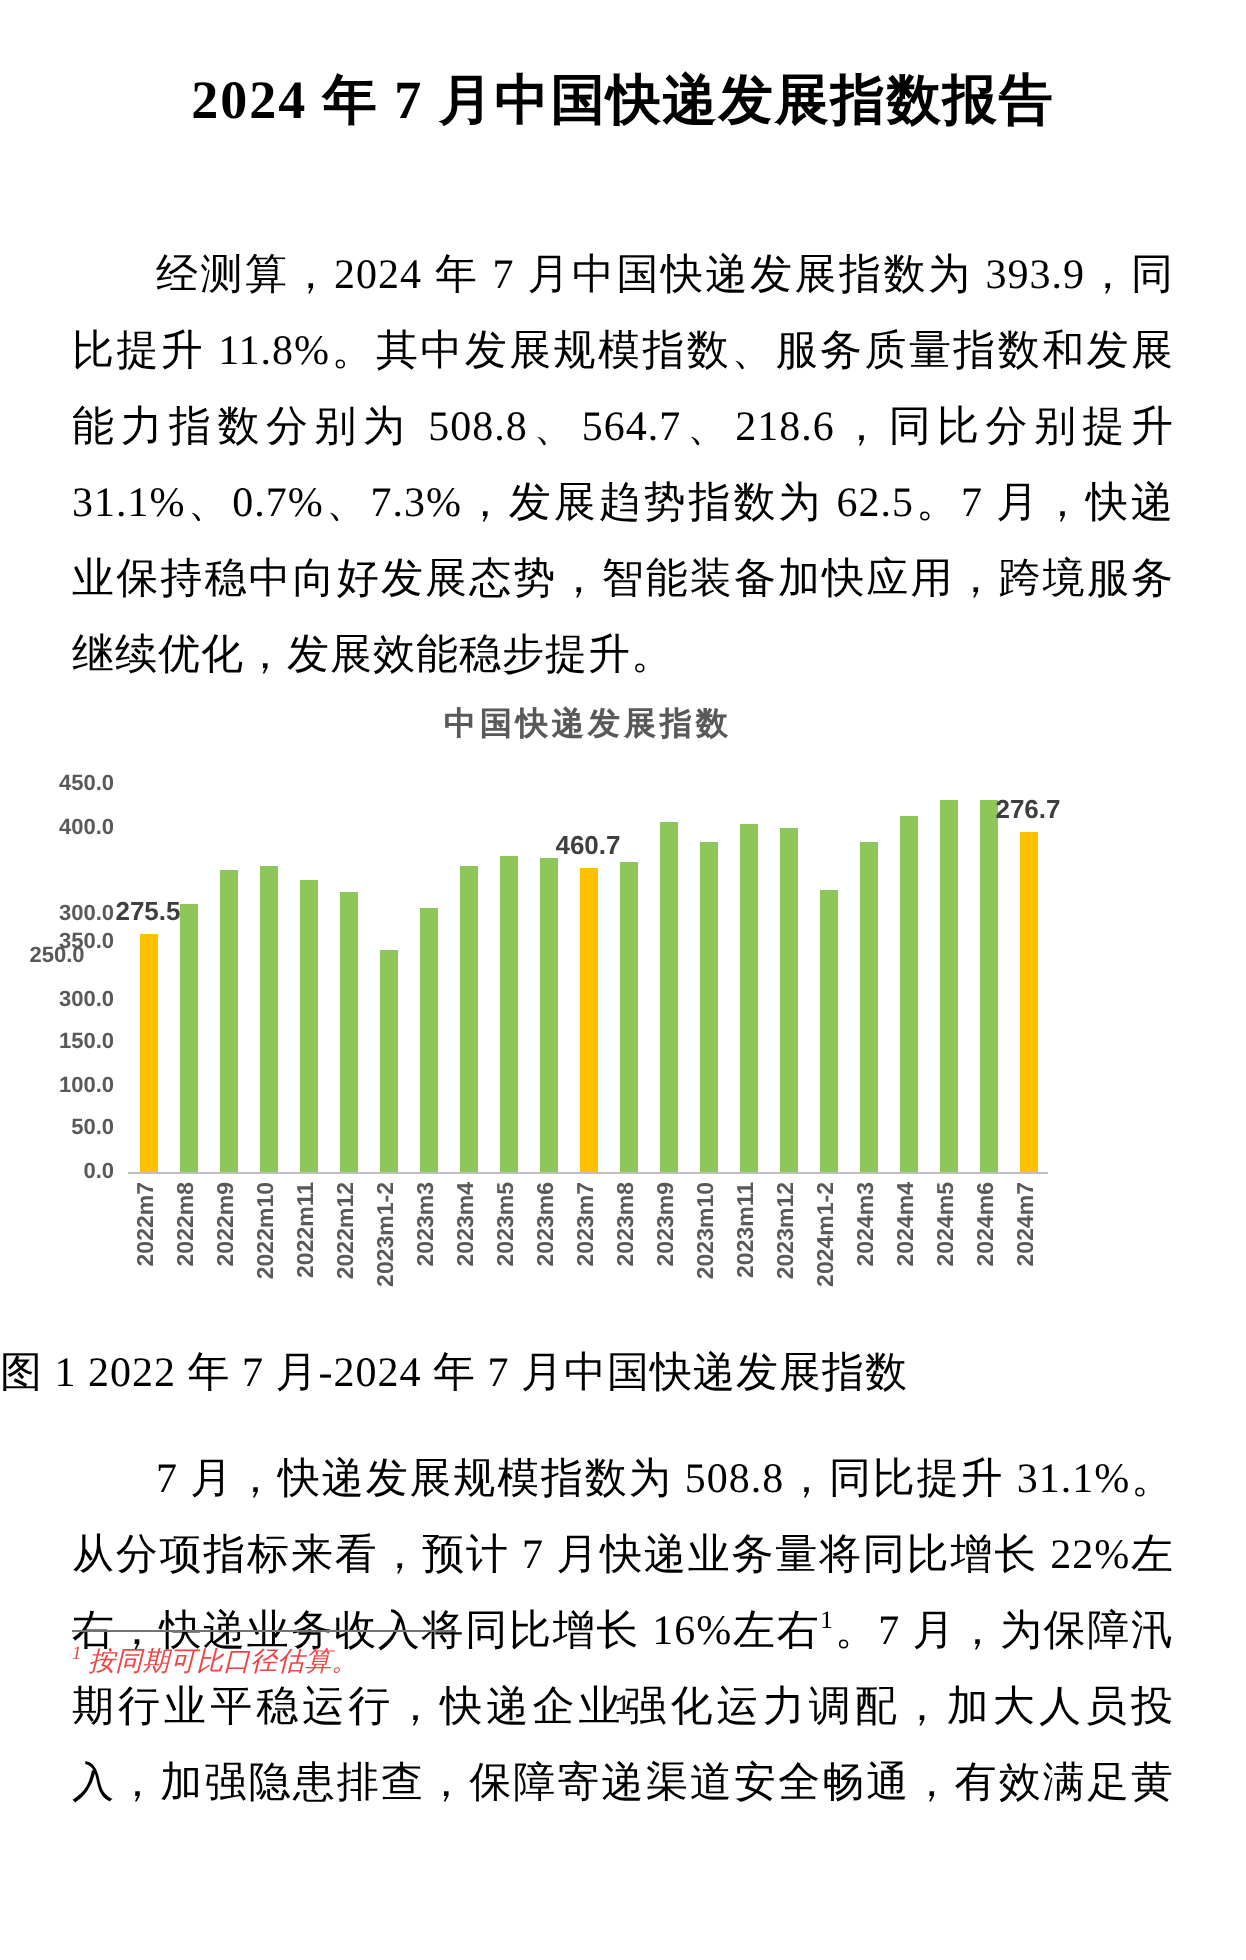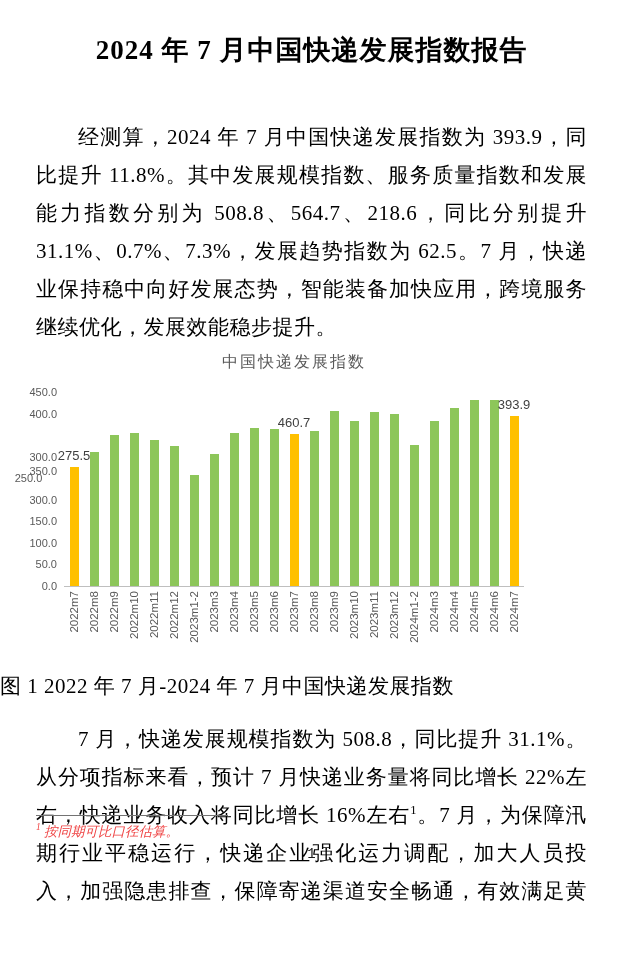--- a/index.html
+++ b/index.html
@@ -60,21 +60,21 @@
 </style>
 </head>
 <body>
 
 <div class="page">
 
   <h1 class="report-title">2024 年 7 月中国快递发展指数报告</h1>
 
   <p class="body-text p1">经测算，2024 年 7 月中国快递发展指数为 393.9，同比提升 11.8%。其中发展规模指数、服务质量指数和发展能力指数分别为 508.8、564.7、218.6，同比分别提升 31.1%、0.7%、7.3%，发展趋势指数为 62.5。7 月，快递业保持稳中向好发展态势，智能装备加快应用，跨境服务继续优化，发展效能稳步提升。</p>
 
-  <figure class="chart" style="margin-inline:0;">
+  <figure class="chart" style="margin-inline:0;font-weight:bold;">
     <div class="chart-title" style="color: rgb(89, 89, 89);">中国快递发展指数</div>
     <div class="plot-area" style="border-bottom-color: rgb(191, 191, 191);">
         <div class="bar" style="left: 5.5px; height: 118.771px; background: rgb(255, 192, 0);"></div>
         <div class="bar-label" style="left: 10px; bottom: 122.771px; color: rgb(63, 63, 63);">275.5</div>
         <div class="bar" style="left: 25.5px; height: 133.644px; background: rgb(141, 198, 90);"></div>
         <div class="bar" style="left: 45.5px; height: 151.32px; background: rgb(141, 198, 90);"></div>
         <div class="bar" style="left: 65.5px; height: 153.476px; background: rgb(141, 198, 90);"></div>
         <div class="bar" style="left: 85.5px; height: 145.716px; background: rgb(141, 198, 90);"></div>
         <div class="bar" style="left: 105.5px; height: 140.111px; background: rgb(141, 198, 90);"></div>
         <div class="bar" style="left: 125.5px; height: 110.796px; background: rgb(141, 198, 90);"></div>
@@ -88,21 +88,21 @@
         <div class="bar" style="left: 265.5px; height: 174.6px; background: rgb(141, 198, 90);"></div>
         <div class="bar" style="left: 285.5px; height: 164.684px; background: rgb(141, 198, 90);"></div>
         <div class="bar" style="left: 305.5px; height: 174.169px; background: rgb(141, 198, 90);"></div>
         <div class="bar" style="left: 325.5px; height: 172.013px; background: rgb(141, 198, 90);"></div>
         <div class="bar" style="left: 345.5px; height: 140.542px; background: rgb(141, 198, 90);"></div>
         <div class="bar" style="left: 365.5px; height: 164.684px; background: rgb(141, 198, 90);"></div>
         <div class="bar" style="left: 385.5px; height: 178.049px; background: rgb(141, 198, 90);"></div>
         <div class="bar" style="left: 405.5px; height: 186.24px; background: rgb(141, 198, 90);"></div>
         <div class="bar" style="left: 425.5px; height: 185.809px; background: rgb(141, 198, 90);"></div>
         <div class="bar" style="left: 445.5px; height: 169.815px; background: rgb(255, 192, 0);"></div>
-        <div class="bar-label" style="left: 450px; bottom: 173.815px; color: rgb(63, 63, 63);">393.9</div>
+        <div class="bar-label" style="left: 450px; bottom: 173.815px; color: rgb(63, 63, 63);">276.7</div>
       </div>
     <div id="chart-extras">
         <div class="ytick" style="top: 34px; color: rgb(89, 89, 89);">450.0</div>
         <div class="ytick" style="top: 55.5556px; color: rgb(89, 89, 89);">400.0</div>
         <div class="ytick" style="top: 77.1111px; color: rgb(89, 89, 89); margin-top: 36px;">350.0</div>
         <div class="ytick" style="top: 98.6667px; color: rgb(89, 89, 89);">300.0</div>
         <div class="ytick" style="top: 120.222px; color: rgb(89, 89, 89); text-align: center;">250.0</div>
         <div class="ytick" style="top: 141.778px; color: rgb(89, 89, 89);">300.0</div>
         <div class="ytick" style="top: 163.333px; color: rgb(89, 89, 89);">150.0</div>
         <div class="ytick" style="top: 184.889px; color: rgb(89, 89, 89);">100.0</div>

